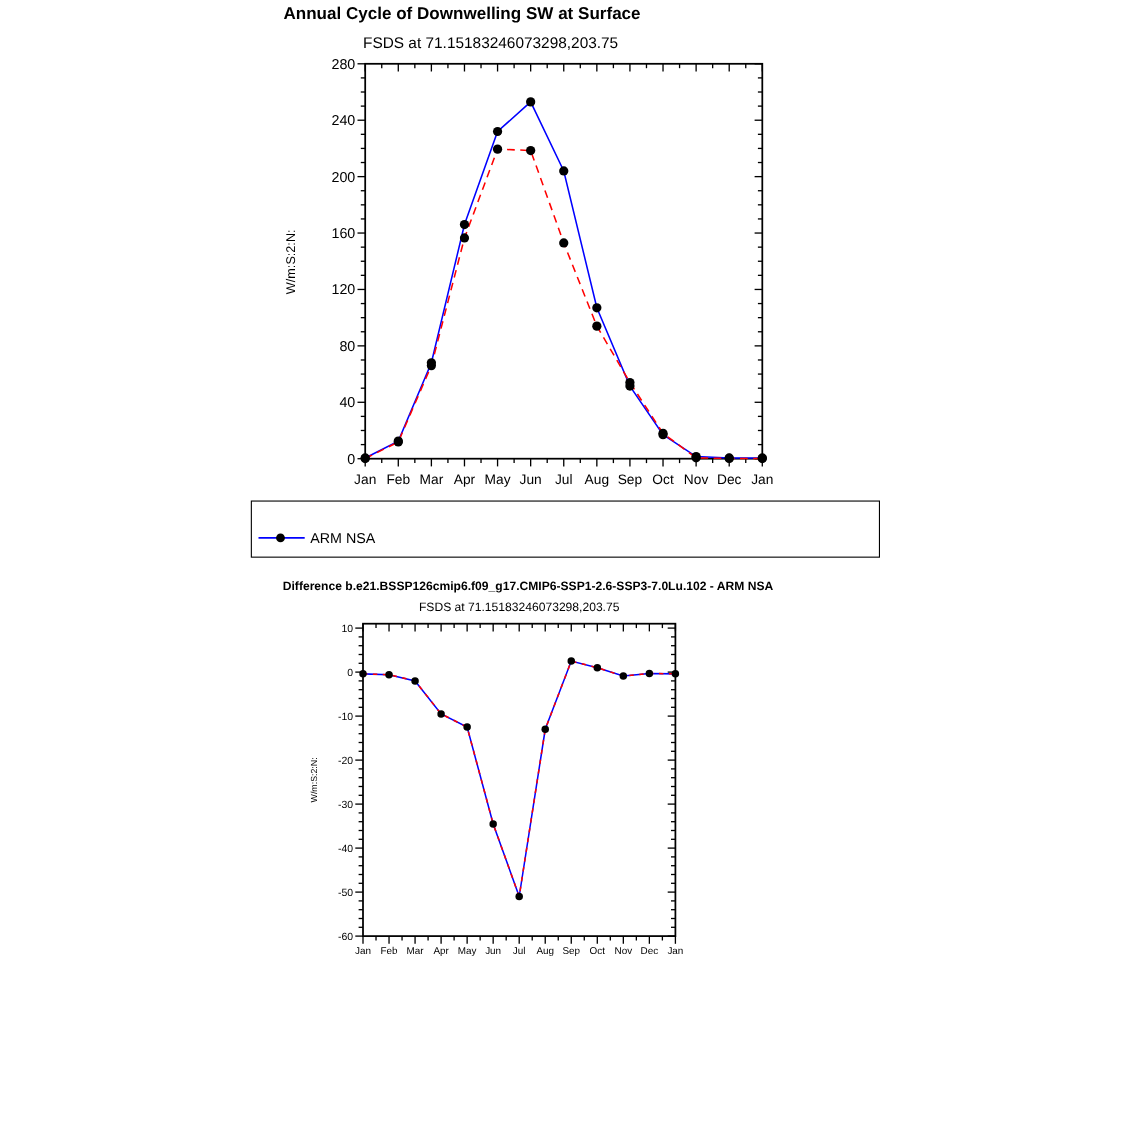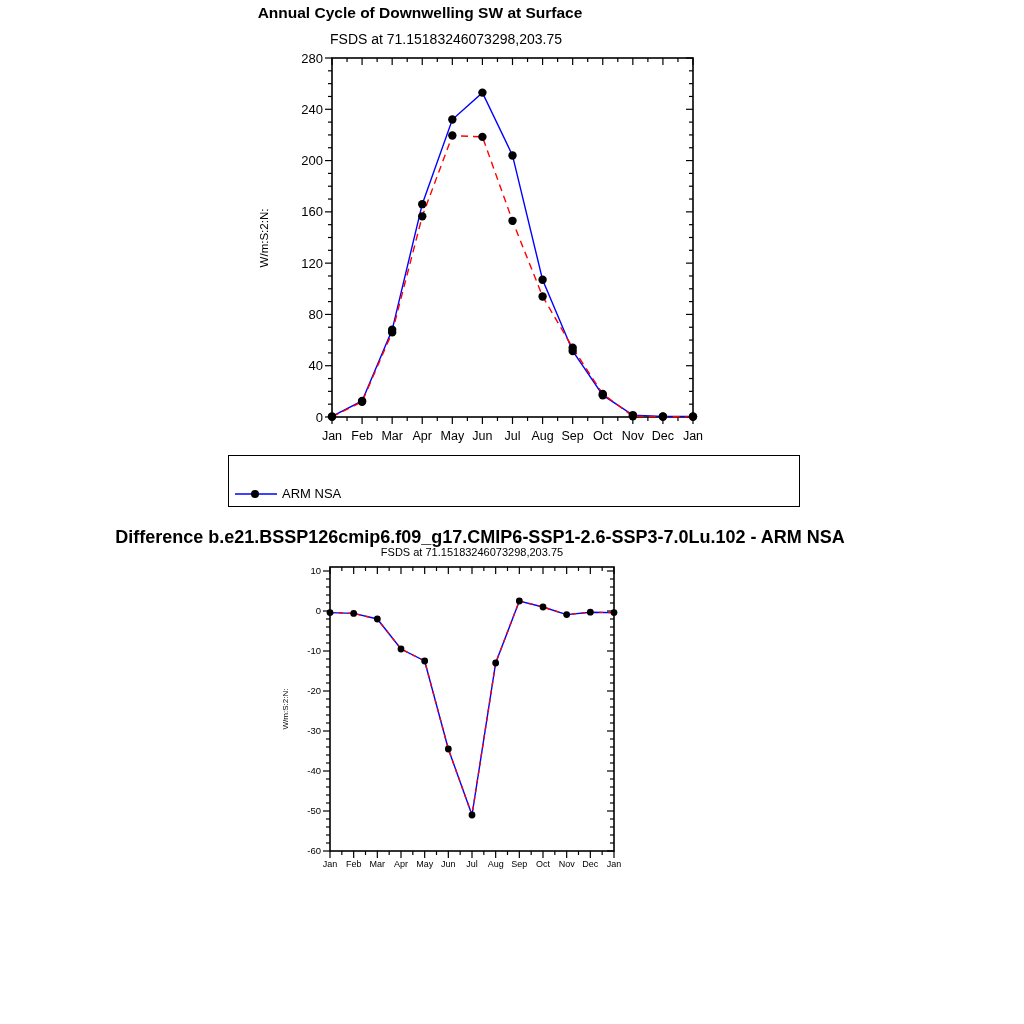--- a/index.html
+++ b/index.html
@@ -1,24 +1,24 @@
 <!DOCTYPE html>
 <html><head>
 <meta charset="utf-8">
 <style>
   html,body{margin:0;padding:0;width:1024px;height:1024px;background:#ffffff;overflow:hidden;
             font-family:"Liberation Sans", sans-serif;color:#000;}
   .abs{position:absolute;}
   #title1{top:4px;left:0;width:840px;text-align:center;font-size:15.5px;font-weight:bold;}
   #subtitle1{top:31px;left:330px;font-size:14px;}
-  #title2{top:527px;left:0;width:960px;text-align:center;font-size:18px;font-weight:bold;}
+  #title2{top:527px;left:0;width:960px;text-align:center;font-size:11px;font-weight:bold;}
   #subtitle2{top:546px;left:0;width:944px;text-align:center;font-size:11px;}
   #legend{top:455px;left:228px;width:572px;height:52px;border:1.2px solid #000;box-sizing:border-box;
           display:flex;flex-direction:column;justify-content:space-around;}
-  .legend-row{display:flex;align-items:flex-end;height:24px;padding-left:4px;margin-top:16px;}
+  .legend-row{display:flex;align-items:center;height:24px;padding-left:4px;margin-top:16px;}
   .legend-row span{font-size:13px;white-space:nowrap;padding-left:3px;}
   #charts-canvas{position:absolute;top:0;left:0;}
 </style>
 </head>
 <body>
 
 <svg id="charts-canvas" width="1024" height="1024" viewBox="0 0 1024 1024" xmlns="http://www.w3.org/2000/svg">
     <line x1="332" y1="417" x2="325" y2="417" stroke="#000" stroke-width="1.2"></line>
     <line x1="693" y1="417" x2="686" y2="417" stroke="#000" stroke-width="1.2"></line>
     <text x="323" y="421.55" font-size="13" text-anchor="end" fill="#000" font-family="Liberation Sans, sans-serif">0</text>

